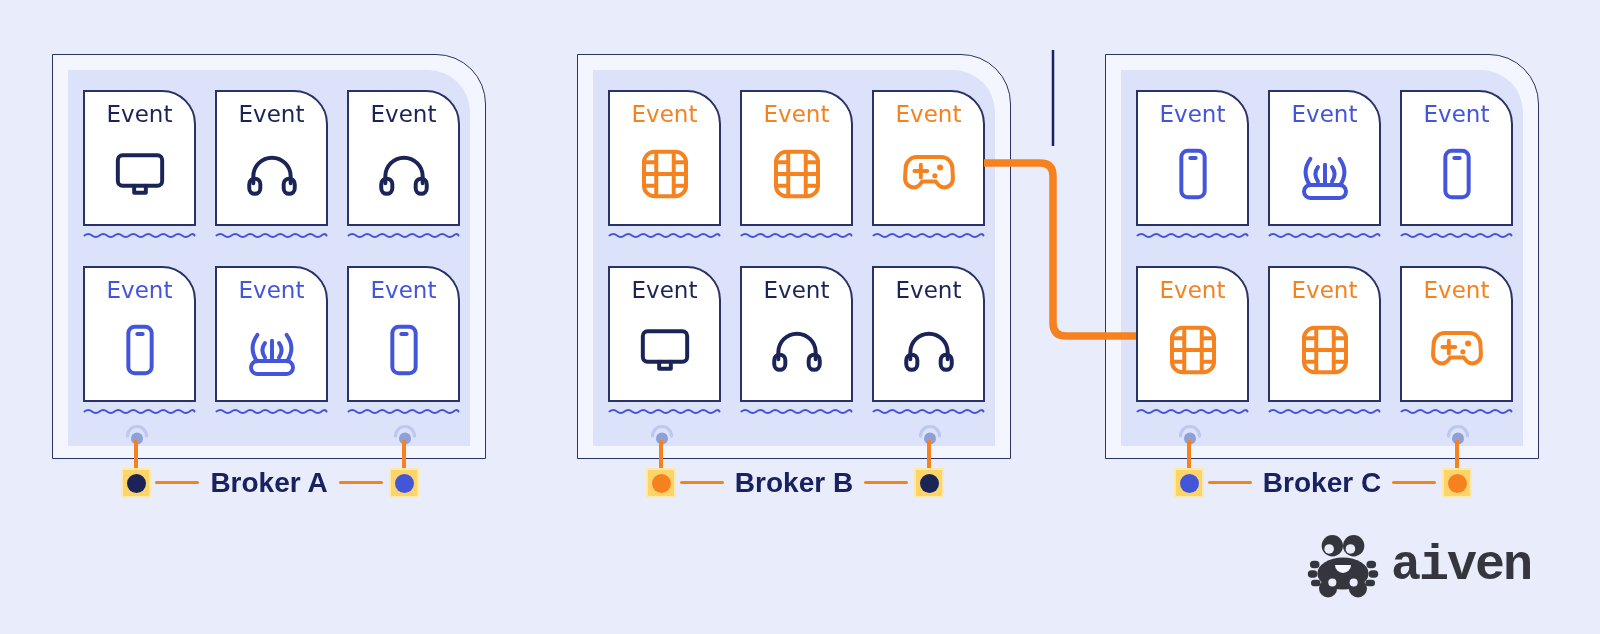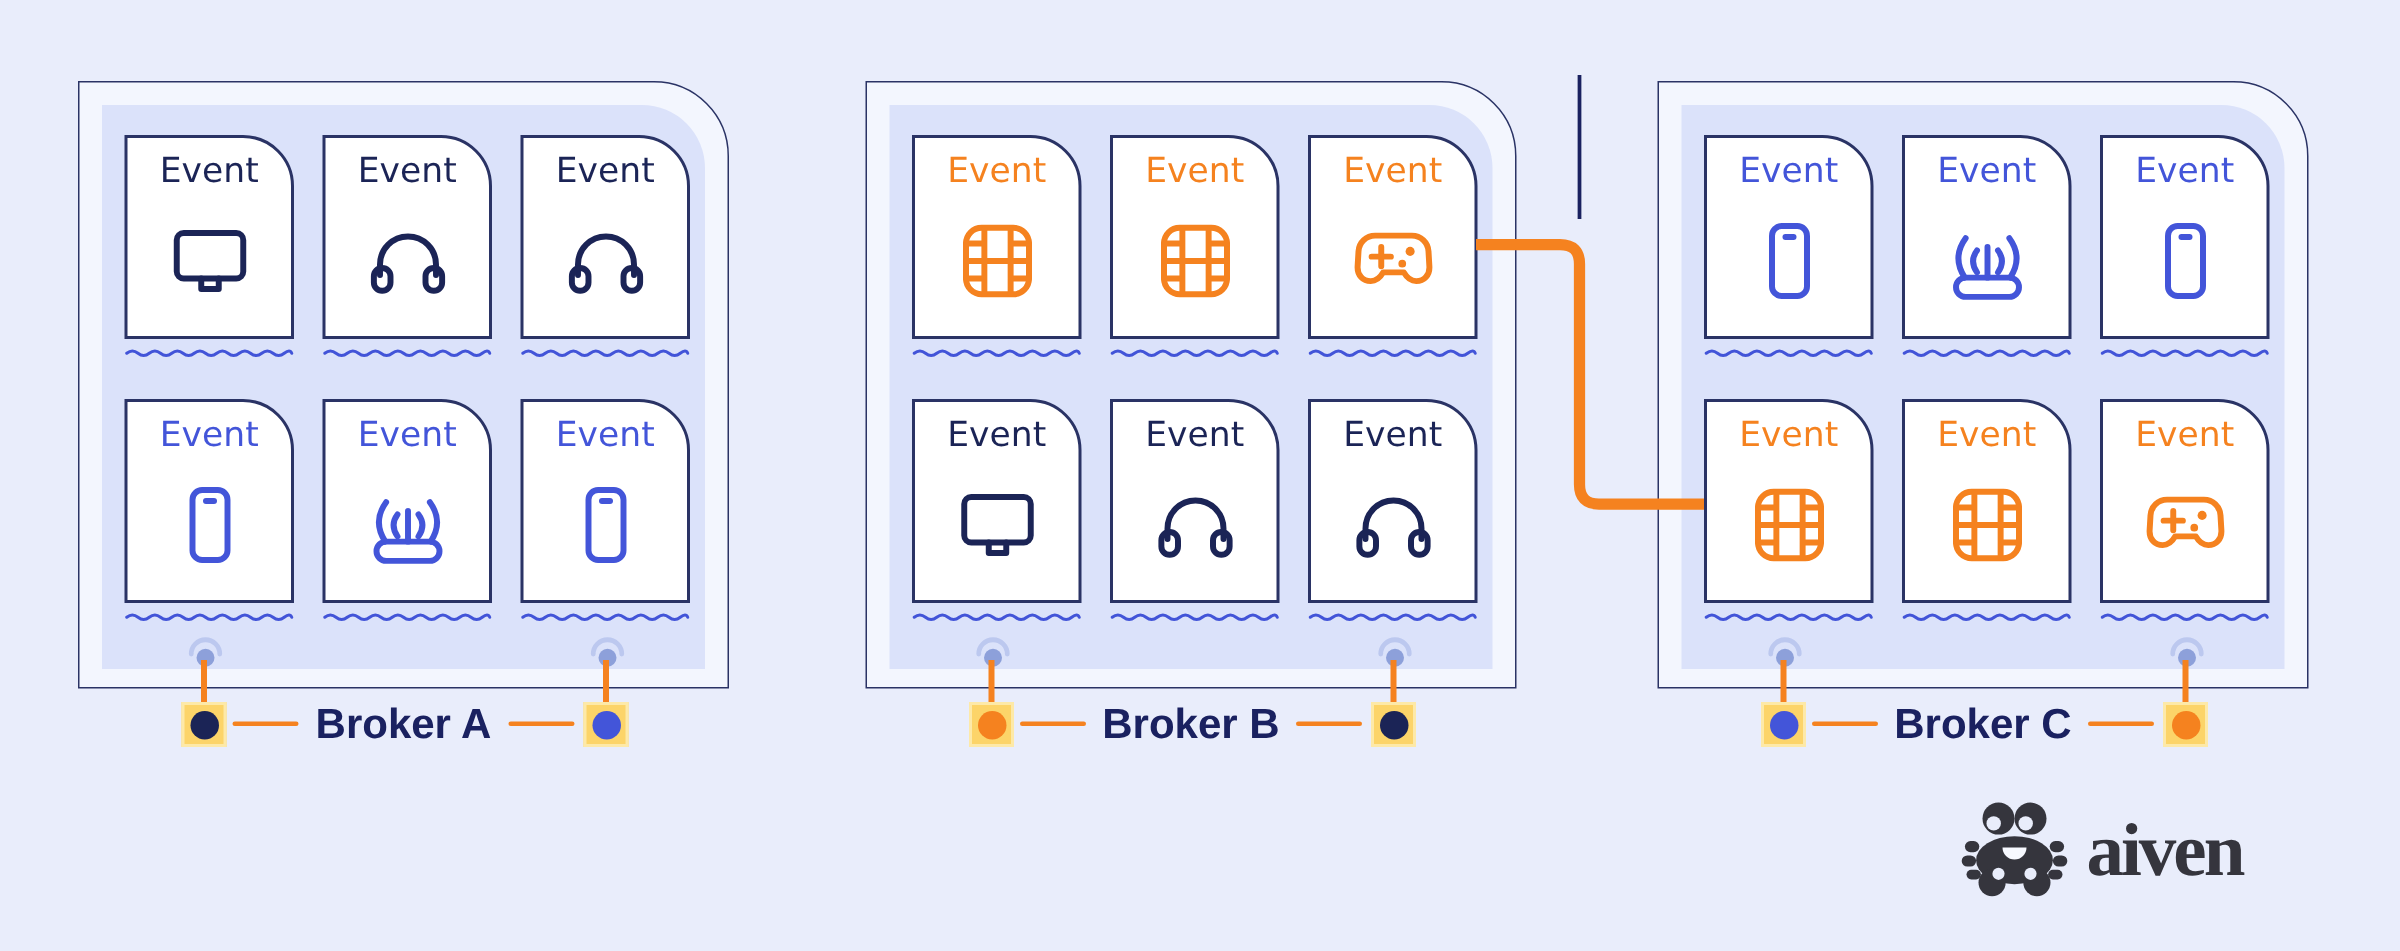--- a/index.html
+++ b/index.html
@@ -90,21 +90,21 @@
   
   .overlay { position: absolute; left: 0; top: 0; z-index: 5; pointer-events: none; }
 
   
   .logo {
     position: absolute; left: 1306px; top: 534px;
     display: flex; align-items: center; gap: 11px;
     color: var(--logo-color, #35353d);
   }
   .wordmark {
-    font-family: Liberation Serif, serif;
+    font-family: Liberation Mono, monospace;
     font-weight: 800; font-size: 50px; letter-spacing: -2px;
     line-height: 1;
   }
 </style>
 </head>
 <body>
 
 <div class="stage">
 
 

